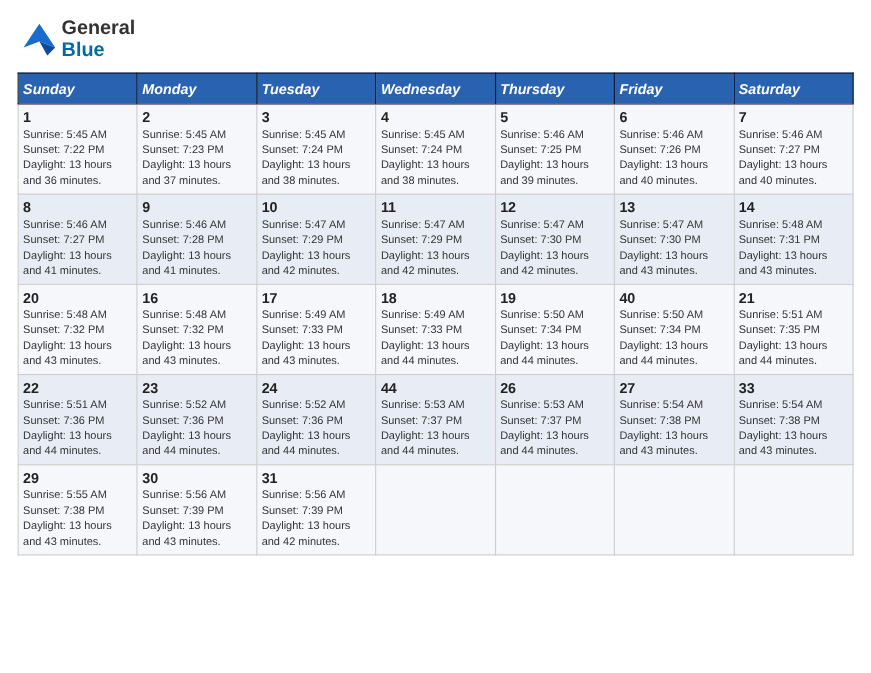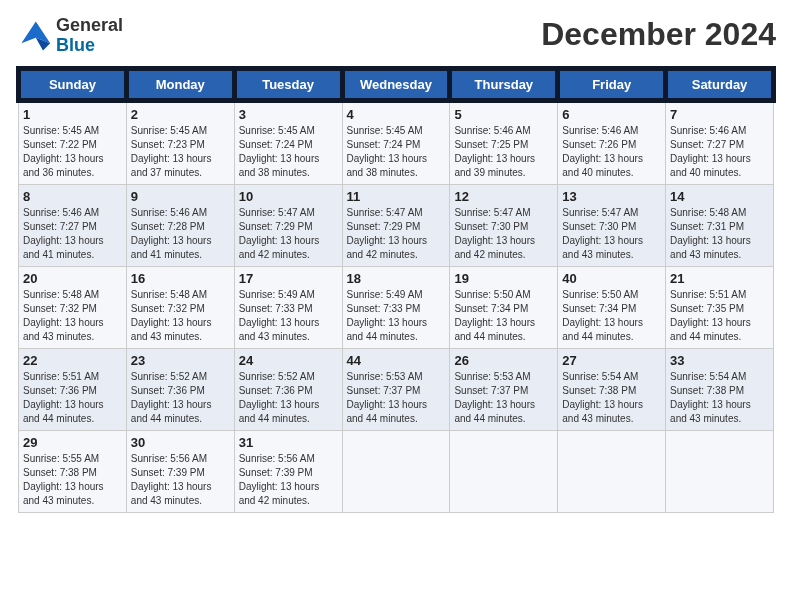--- a/index.html
+++ b/index.html
@@ -47,24 +47,25 @@
     }
     .calendar {
       width: 100%;
       border-collapse: collapse;
       font-size: 11px;
     }
     .calendar thead tr th {
       background-color: #2962b0;
       color: #fff;
       padding: 6px 4px;
-      text-align: center;
+      text-align: left;
       font-size: 13px;
       font-weight: bold;
-      border: 5px solid #0f172a;
+      border: 1px solid #0f172a;
+      font-style: italic;
     }
     .calendar tbody tr td {
       border: 1px solid #ccc;
       vertical-align: top;
       padding: 4px;
       width: 108px;
       min-height: 80px;
     }
     .calendar tbody tr:nth-child(odd) td {
       background-color: #f5f7fa;
@@ -97,21 +98,20 @@
     <svg class="logo-icon" viewBox="0 0 40 40">
       <polygon points="22,4 38,28 22,22 6,28" fill="#1a6bcc"></polygon>
       <polygon points="22,22 38,28 30,36" fill="#0d4a9e"></polygon>
     </svg>
     <div class="logo-text">
       <div>General</div>
       <div class="logo-blue">Blue</div>
     </div>
   </div>
   <div class="title-block">
-    <div class="month-title">December 2024</div>
   </div>
 </div>
 
 <table class="calendar">
   <thead>
     <tr>
     <th>Sunday</th>
         <th>Monday</th>
         <th>Tuesday</th>
         <th>Wednesday</th>

